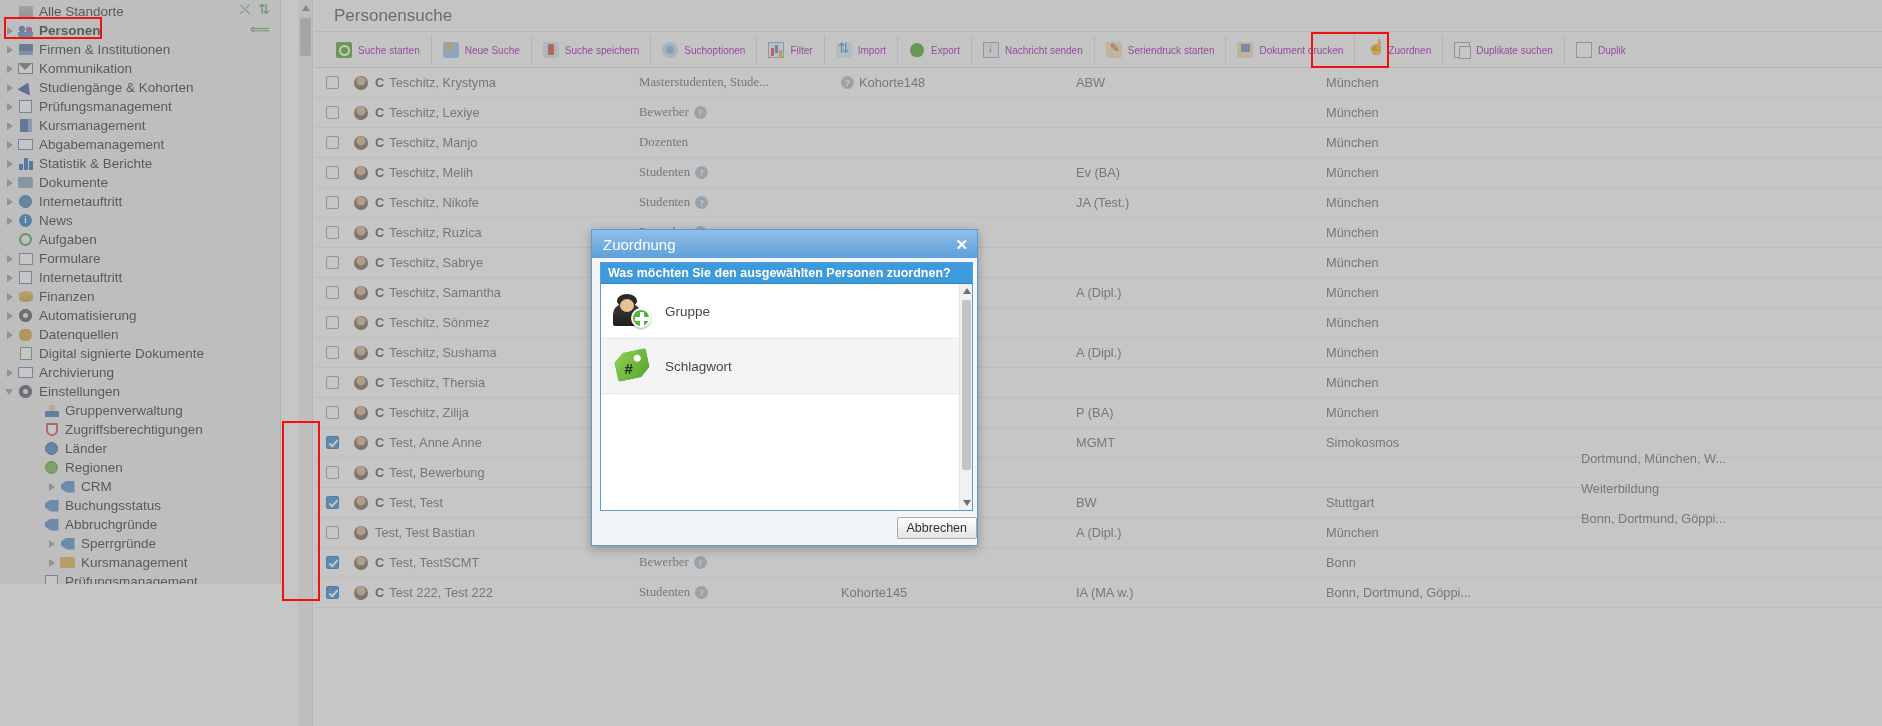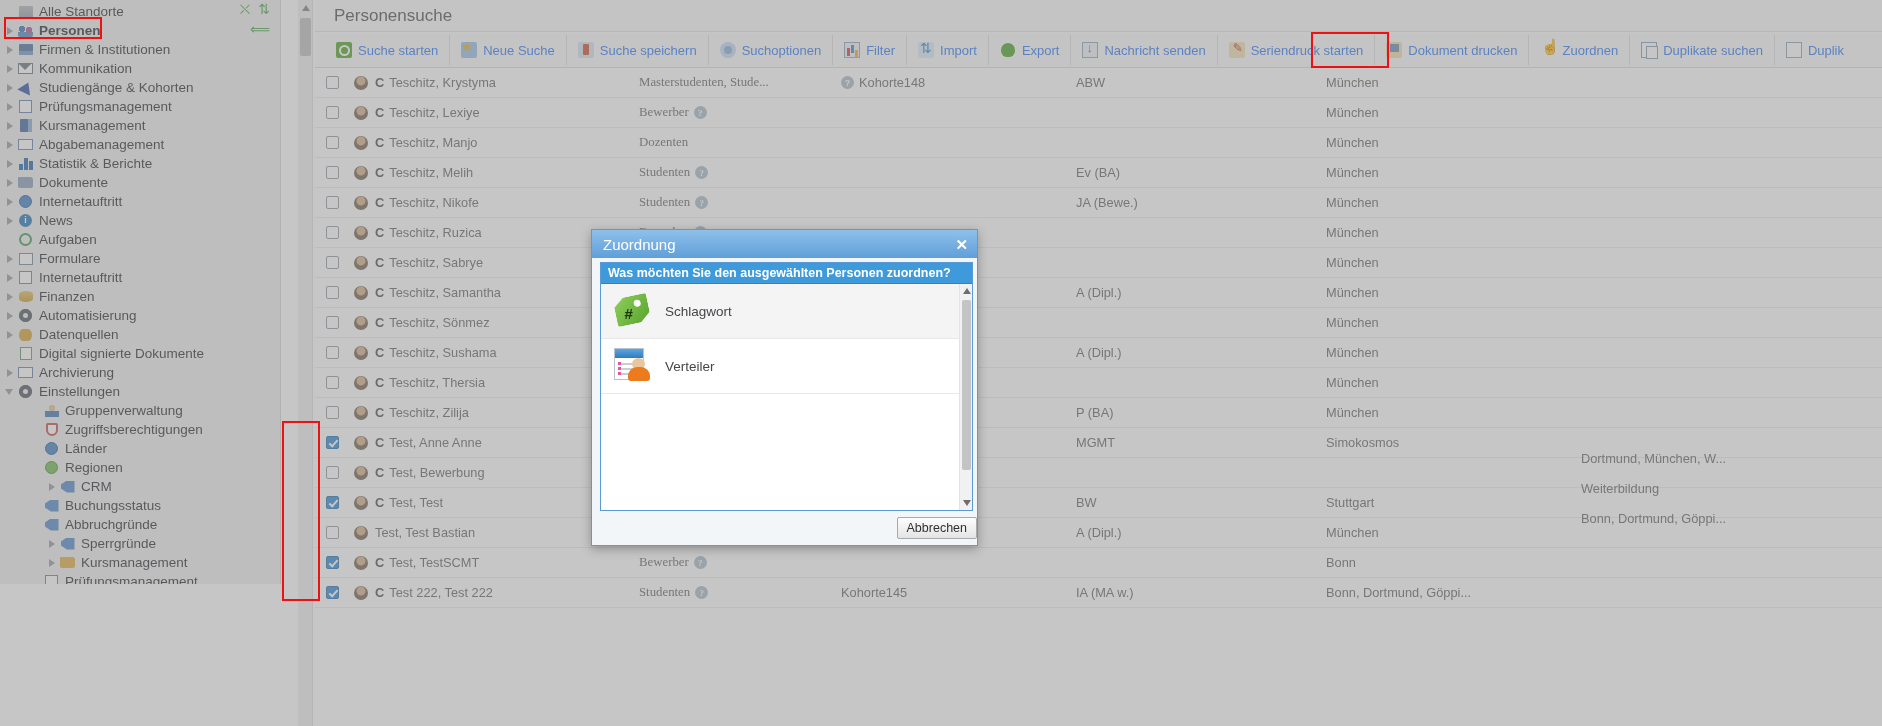--- a/index.html
+++ b/index.html
@@ -168,21 +168,21 @@
     position: absolute; left: 17px; top: 33px; right: 0; height: 35px;
     display: flex; align-items: center;
     background: #fbfbfb;
     border-bottom: 1px solid #dcdcdc;
     padding-left: 10px;
     overflow: hidden;
   }
   .tbtn {
     display: flex; align-items: center; gap: 6px;
     height: 30px; padding: 0 11px;
-    font-size: 13px; color: #3b82f6; white-space: nowrap;
+    font-size: 10px; color: #a21caf; white-space: nowrap;
     border-right: 1px solid #e0e0e0;
   }
   .tbtn:last-child { border-right: none; }
   .tbtn .ti { width:16px; height:16px; display:inline-block; }
 
   
   .ti-search { background:#5aa832; border-radius:2px; position:relative;}
   .ti-search::after{content:"";position:absolute;left:3px;top:3px;width:7px;height:7px;
      border:2px solid #fff;border-radius:50%;}
   .ti-newsearch { background:#9fc3e8; border-radius:2px; position:relative;}
@@ -761,21 +761,21 @@
               <span class="avatar"></span>
             </div>
             <div class="c-name"><span class="cflag">C</span><span>Teschitz, Nikofe</span></div>
             <div class="c-type">
               <span>Studenten</span>
               <span class="qmark">?</span>
             </div>
             <div class="c-kohorte">
               <span></span>
             </div>
-            <div class="c-deg">JA (Bewe.)</div>
+            <div class="c-deg">JA (Test.)</div>
             <div class="c-city">München</div>
             <div class="c-extra"></div>
           </div>
           <div class="trow">
             <div class="c-check">
               <span class="chk"></span>
             </div>
             <div class="c-av">
               <span class="avatar"></span>
             </div>
@@ -1020,46 +1020,37 @@
   <div id="scrim"></div>
 
   <div id="dialog">
     <div id="dlg-title">
       <span>Zuordnung</span>
       <span id="dlg-close">✕</span>
     </div>
     <div id="dlg-body">
       <div id="dlg-question">Was möchten Sie den ausgewählten Personen zuordnen?</div>
       <div id="dlg-list">
+          <div class="opt">
+            <span class="oi">
+              <div class="ic-gruppe">
+                <span class="face"></span>
+                <span class="plus"></span>
+              </div>
+            </span>
+            <span>Gruppe</span>
+          </div>
           <div class="opt alt">
             <span class="oi">
               <div class="ic-tag">
                 <span class="hole"></span>
                 <span class="hash">#</span>
               </div>
             </span>
             <span>Schlagwort</span>
-          </div>
-          <div class="opt">
-            <span class="oi">
-              <div class="ic-vert">
-                <span class="top"></span>
-                <span class="ln" style="top:14px"></span>
-                <span class="ln" style="top:19px"></span>
-                <span class="ln" style="top:24px"></span>
-                <span class="dt" style="top:13px"></span>
-                <span class="dt" style="top:18px"></span>
-                <span class="dt" style="top:23px"></span>
-              </div>
-              <div class="per" style="position:absolute;left:17px;top:13px;width:22px;height:23px;">
-                <span style="position:absolute;left:4px;top:0;width:13px;height:12px;border-radius:50%;background:#e8c79c;"></span>
-                <span style="position:absolute;left:0;top:9px;width:22px;height:14px;border-radius:9px 9px 3px 3px;background:#ec7b1e;"></span>
-              </div>
-            </span>
-            <span>Verteiler</span>
           </div>
         </div>
       <div id="dlg-scroll">
         <div class="up"></div>
         <div class="th"></div>
         <div class="dn"></div>
       </div>
     </div>
     <div id="dlg-footer">
       <div id="btn-abbrechen">Abbrechen</div>

